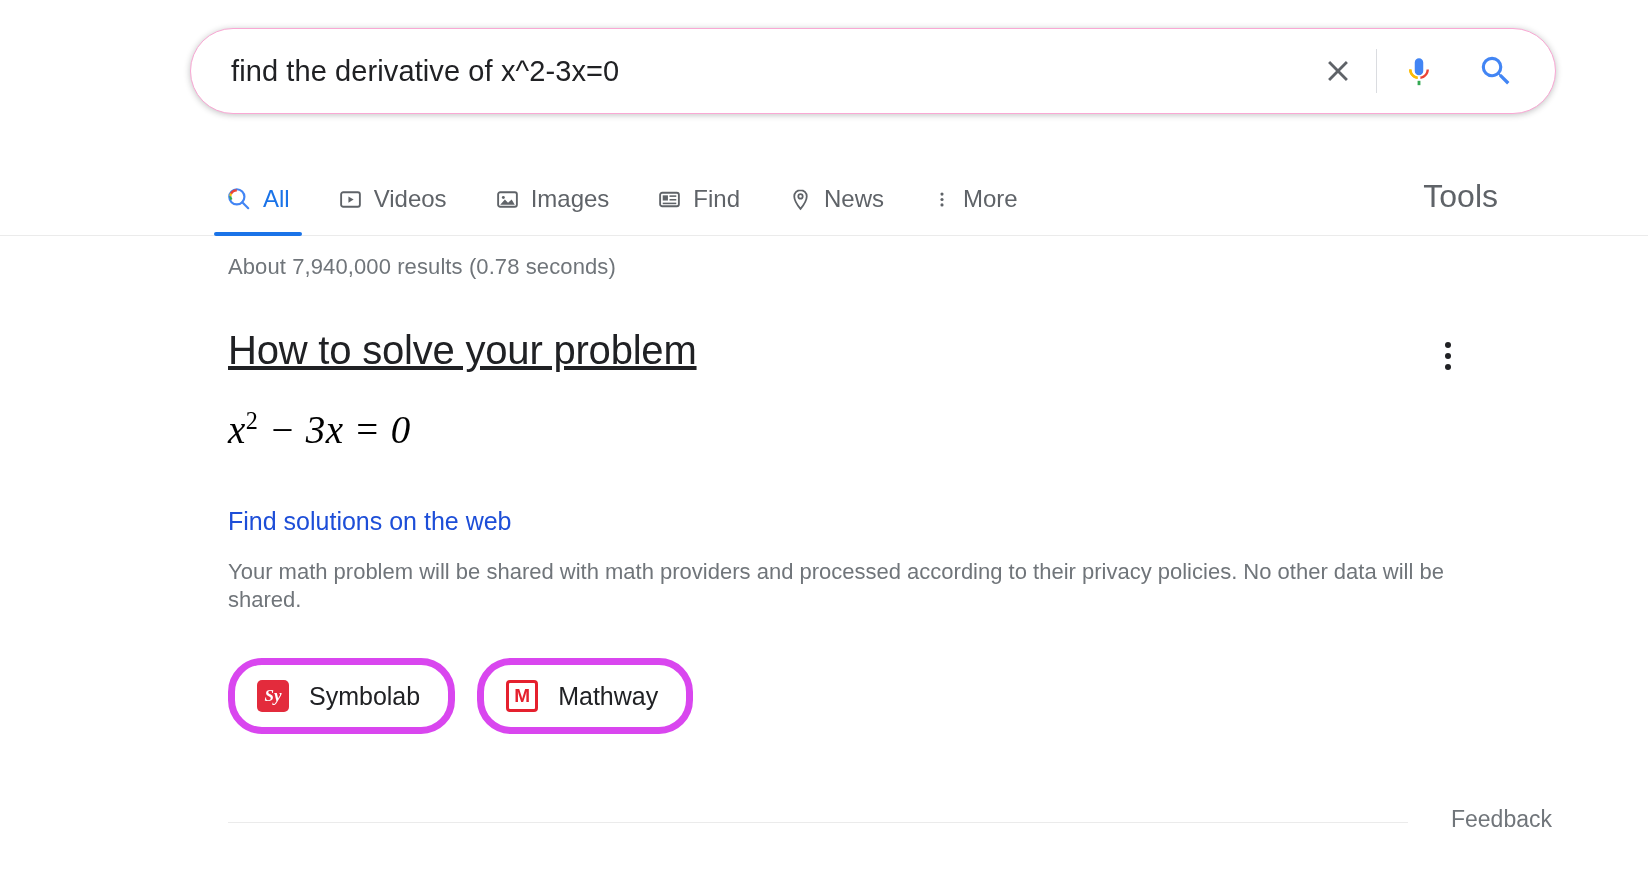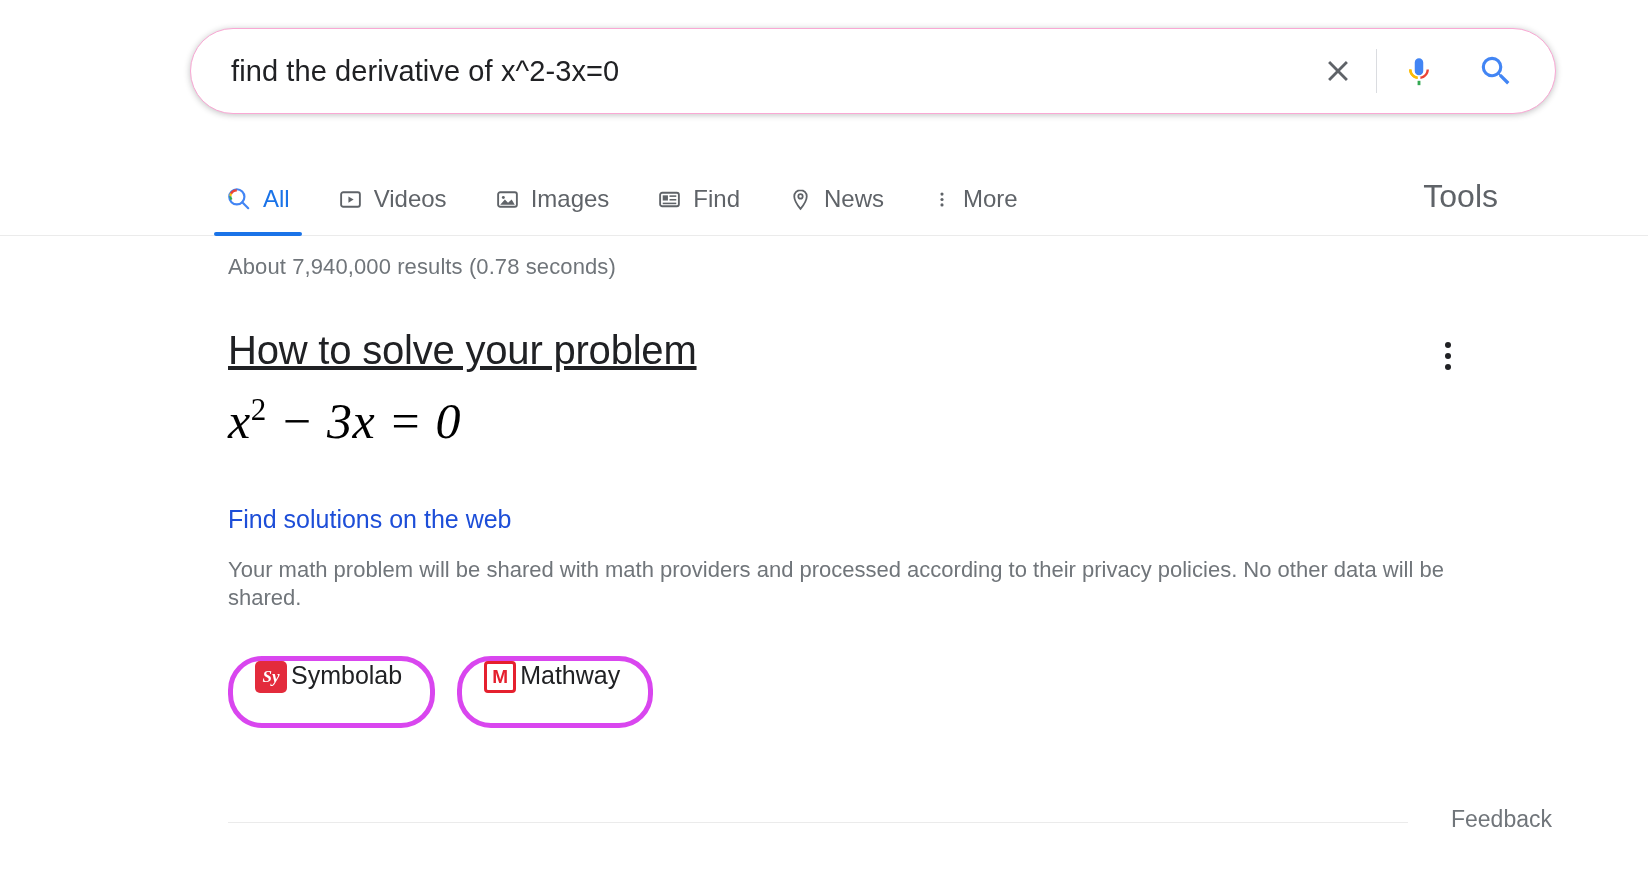--- a/index.html
+++ b/index.html
@@ -185,23 +185,23 @@
     display: block;
   }
   .topics {
     color: #70757a;
     font-size: 22px;
     margin: 16px 0 0 0;
   }
   .equation {
     font-family: "Liberation Serif", serif;
     font-style: italic;
-    font-size: 50px;
+    font-size: 39px;
     color: #000000;
-    margin: 16px 0 0 0;
+    margin: 31px 0 0 0;
     letter-spacing: 0.5px;
   }
   .equation sup {
     font-size: 0.62em;
     vertical-align: super;
     font-style: normal;
   }
   .subhead {
     font-size: 25px;
     font-weight: 400;
@@ -215,25 +215,25 @@
     margin: 22px 0 0 0;
     max-width: 1250px;
   }
   .chips {
     display: flex;
     gap: 22px;
     margin-top: 44px;
   }
   .chip {
     display: flex;
-    align-items: flex-start;
-    gap: 4px;
+    align-items: center;
+    gap: 20px;
     height: 62px;
     padding: 0 28px 0 22px;
-    border: 5px solid #d946ef;
+    border: 7px solid #d946ef;
     border-radius: 34px;
     background: #fff;
     cursor: pointer;
     font-size: 25px;
     color: #202124;
   }
   .chip-icon {
     width: 32px;
     height: 32px;
     border-radius: 5px;

